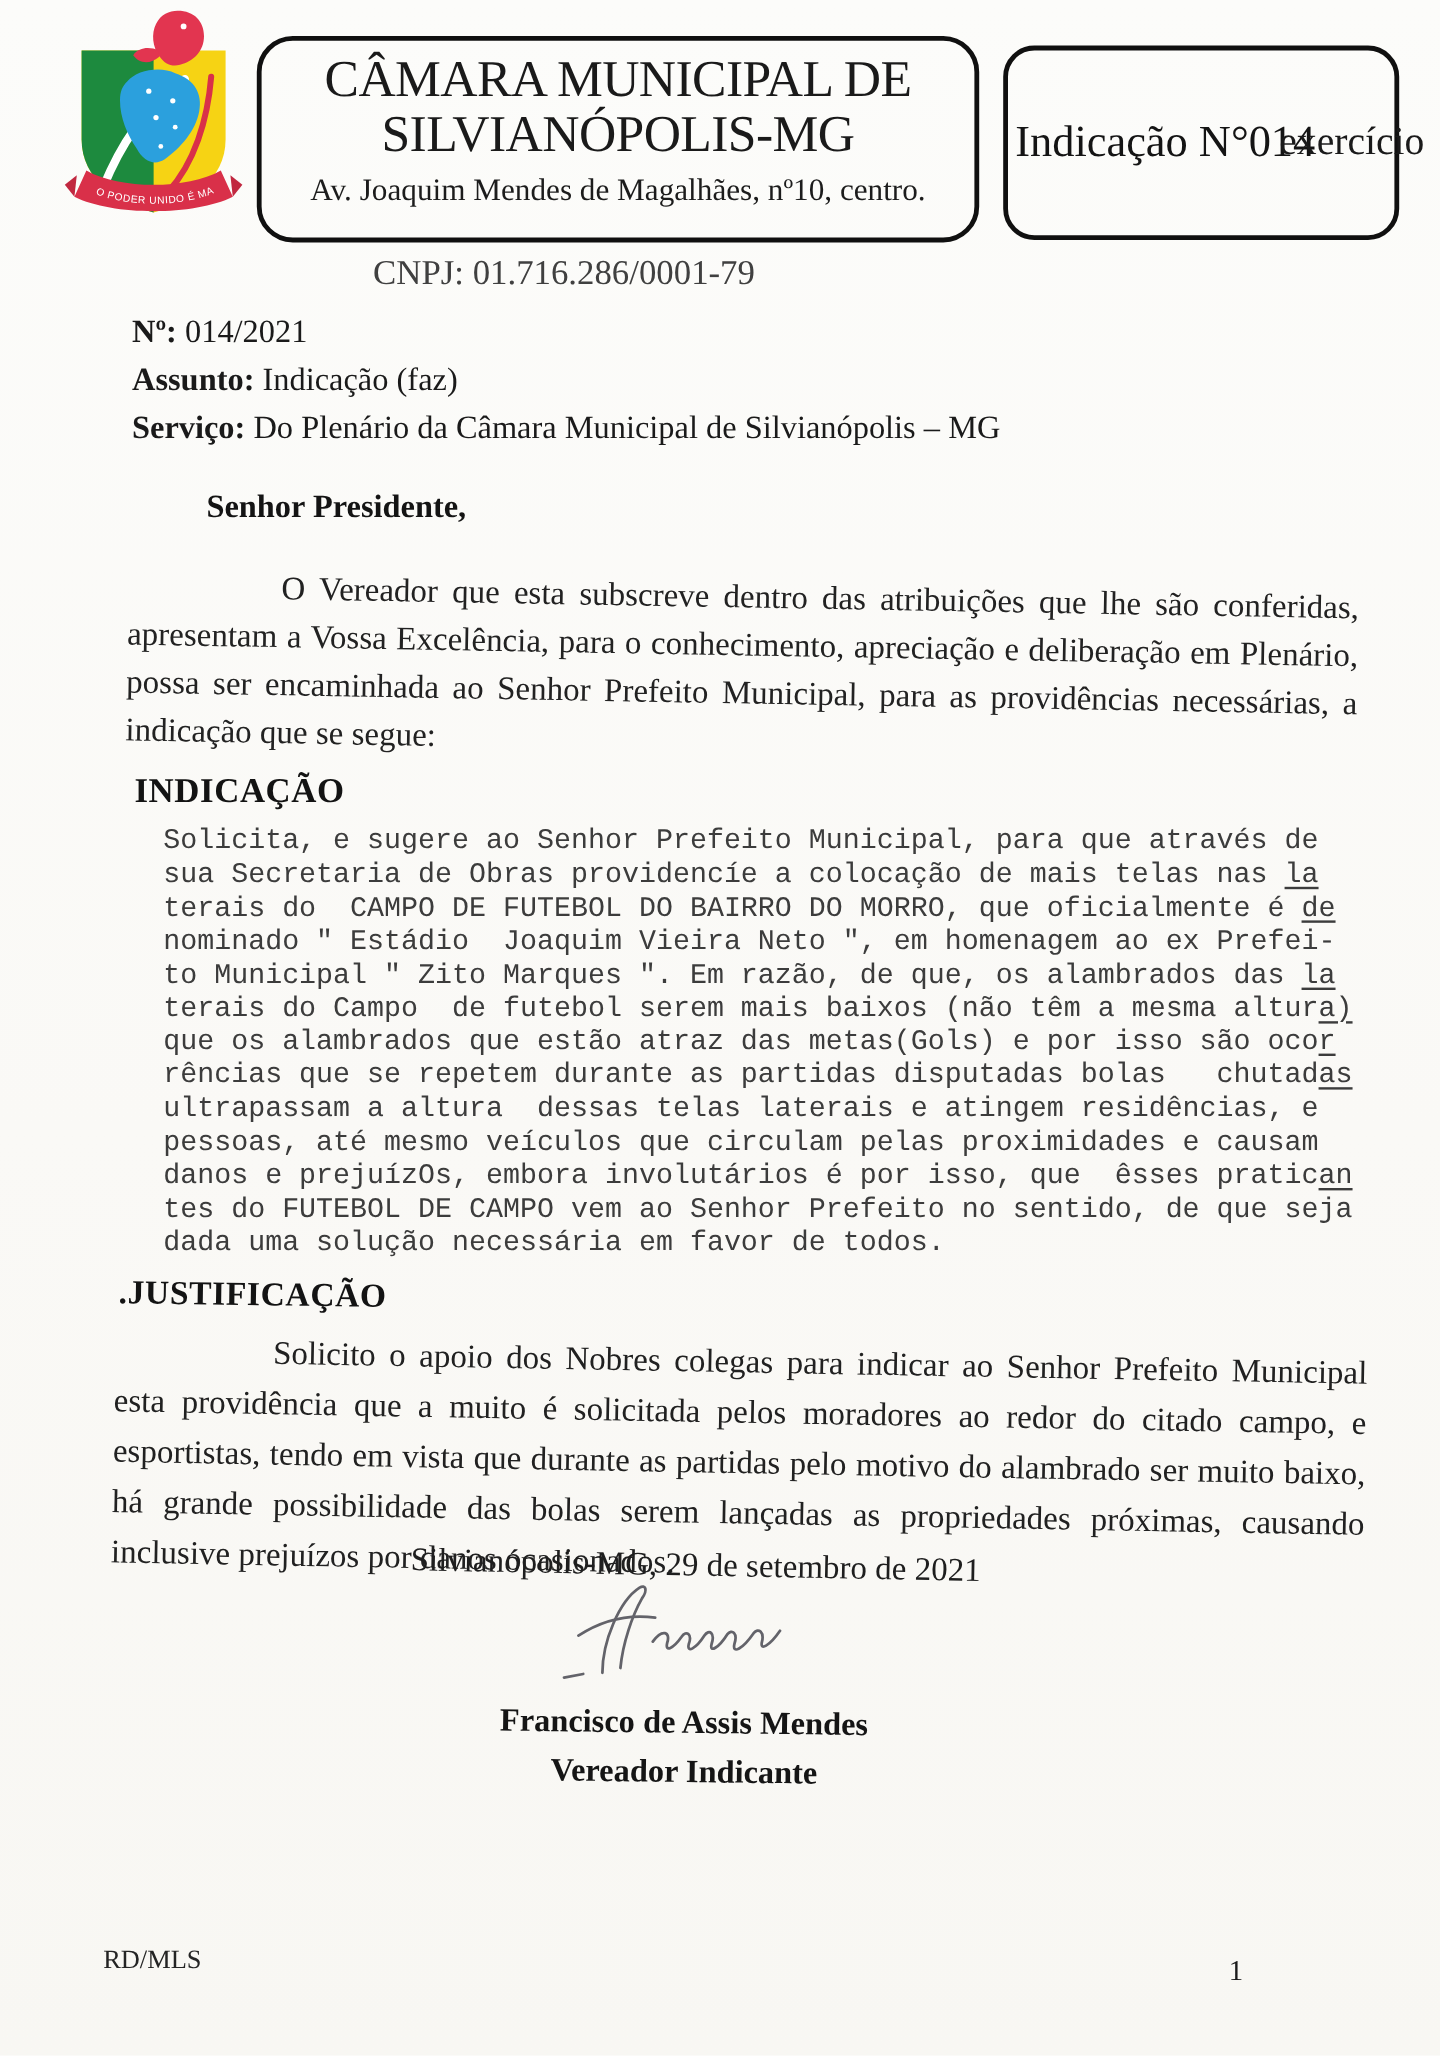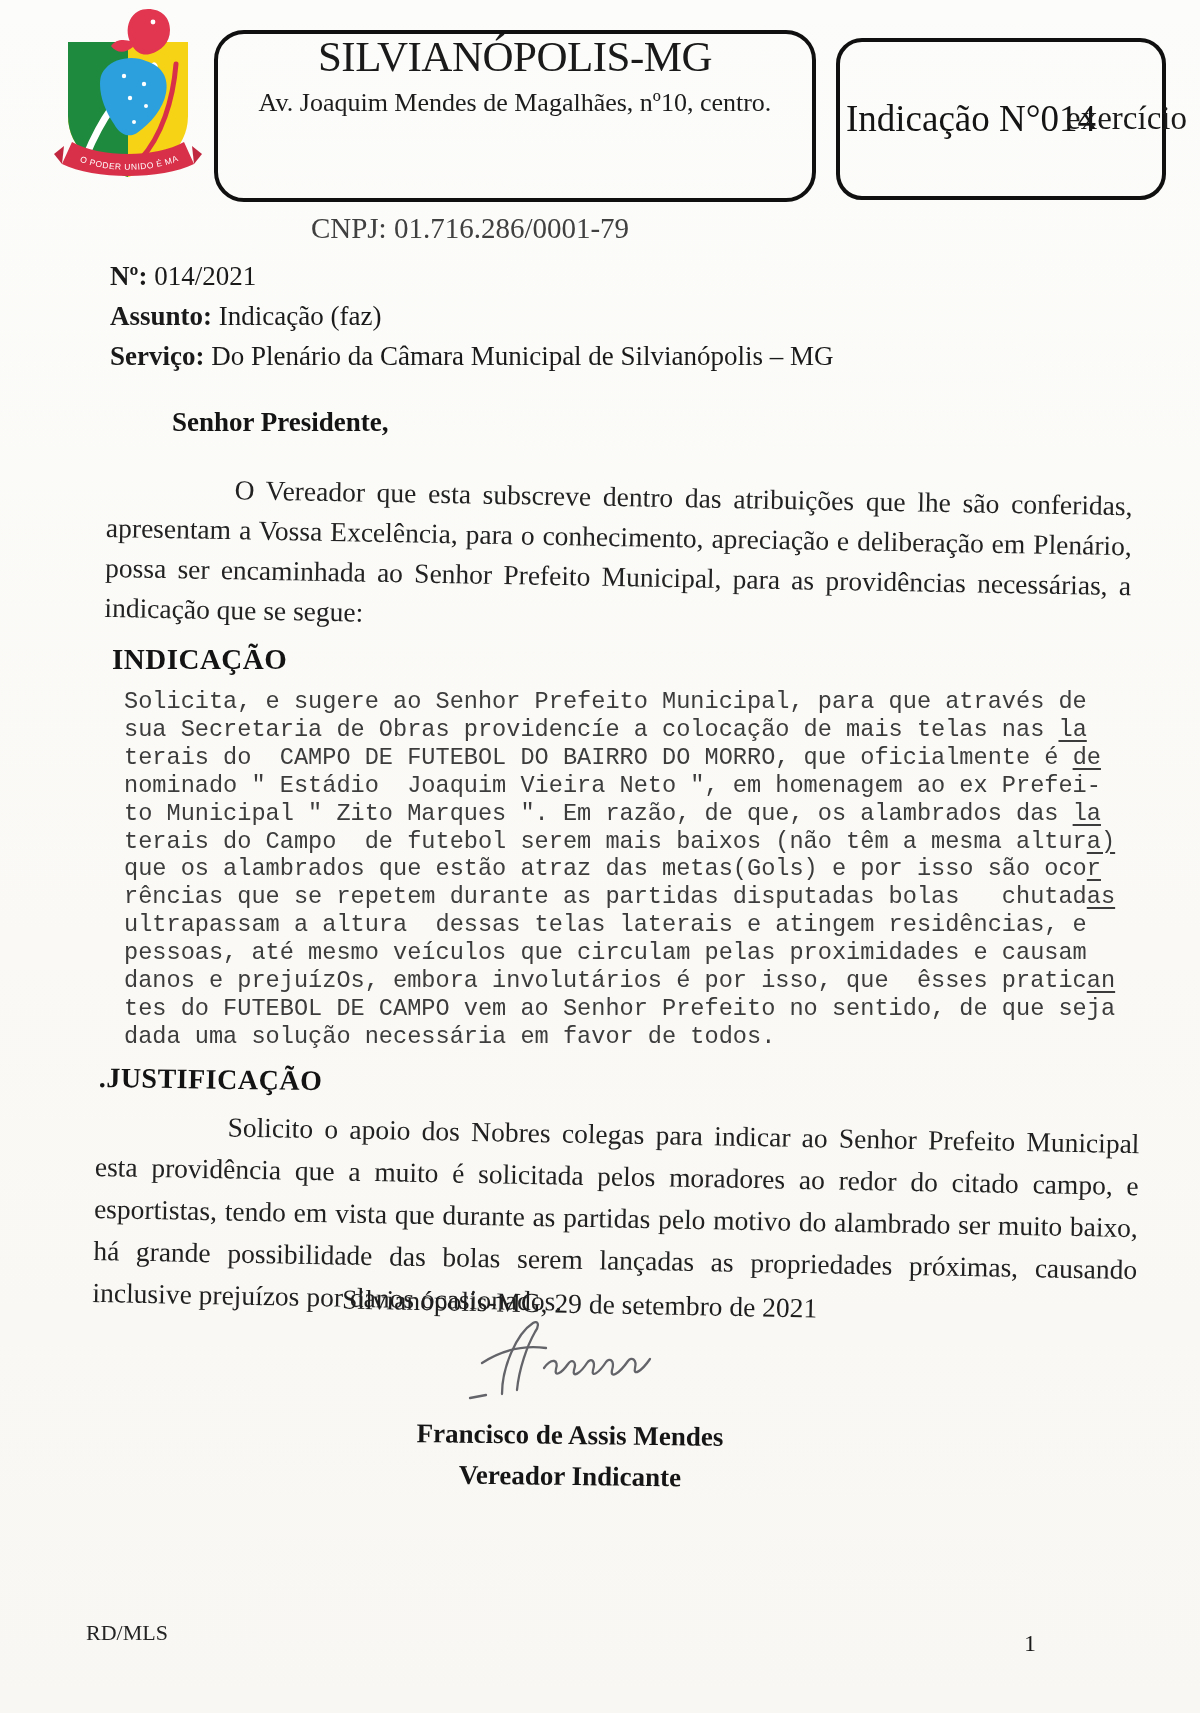--- a/index.html
+++ b/index.html
@@ -27,21 +27,21 @@
   .meta b{font-weight:bold;}
   .salutation{left:172px;top:407px;font-size:27px;font-weight:bold;color:#141414;}
   .intro{left:107px;top:468px;width:1026px;font-size:27.5px;line-height:40px;text-align:justify;
     text-indent:128px;color:#222;transform:rotate(1.02deg);transform-origin:left top;}
   .h-section{font-weight:bold;font-size:29px;letter-spacing:0.5px;color:#131313;}
   .h-indicacao{left:112px;top:643px;}
   .h-justificacao{left:99px;top:1062px;transform:rotate(0.8deg);transform-origin:left top;font-size:28px;}
   
   .tw{left:124px;top:688px;width:1030px;font-family:"Liberation Mono", monospace;
     font-size:23.6px;line-height:27.9px;color:#3c3c3c;}
-  .tw-line{white-space:pre;}
+  .tw-line{white-space:pre;margin-left:12px;}
   .tw-line .ul{text-decoration:underline;text-decoration-thickness:2px;text-underline-offset:4px;}
   .just{left:96px;top:1104px;width:1044px;font-size:27.5px;line-height:42px;text-align:justify;
     text-indent:132px;color:#212121;transform:rotate(1.05deg);transform-origin:left top;}
   .dateline{left:140px;top:1288px;width:880px;text-align:center;font-size:27.5px;color:#1e1e1e;
     transform:rotate(1.1deg);transform-origin:center top;}
   .sig-svg{left:440px;top:1316px;}
   .sig-name{left:160px;top:1420px;width:820px;text-align:center;font-size:27px;font-weight:bold;color:#151515;
     transform:rotate(0.7deg);}
   .sig-role{left:160px;top:1461px;width:820px;text-align:center;font-size:27px;font-weight:bold;color:#151515;
     transform:rotate(0.7deg);}
@@ -74,20 +74,21 @@
   <path d="M20,136 C48,152 104,152 132,136 L142,158 C110,174 42,174 10,158 Z" fill="#d93049"></path>
   <path d="M10,158 L2,148 L12,140 Z" fill="#c12840"></path>
   <path d="M142,158 L150,148 L140,140 Z" fill="#c12840"></path>
   <path id="mottoPath" d="M24,154 C52,167 100,167 128,154" fill="none"></path>
   <text font-family="Liberation Sans, sans-serif" font-size="8.5" fill="#ffffff" letter-spacing="0.5">
     <textPath href="#mottoPath" startOffset="4">O PODER UNIDO É MAIS FORTE</textPath>
   </text>
 </svg>
 
 <div class="abs hdr-box box-left">
+  <div class="org-line first">CÂMARA MUNICIPAL DE</div>
   <div class="org-line">SILVIANÓPOLIS-MG</div>
   <div class="org-address">Av. Joaquim Mendes de Magalhães, nº10, centro.</div>
 </div>
 
 <div class="abs hdr-box box-right">
   <div class="doc-line1">Indicação N°014</div>
   <div class="doc-line2">exercício</div>
   <div class="doc-line3"><span>de </span><span class="doc-year">2021</span></div>
 </div>
 

